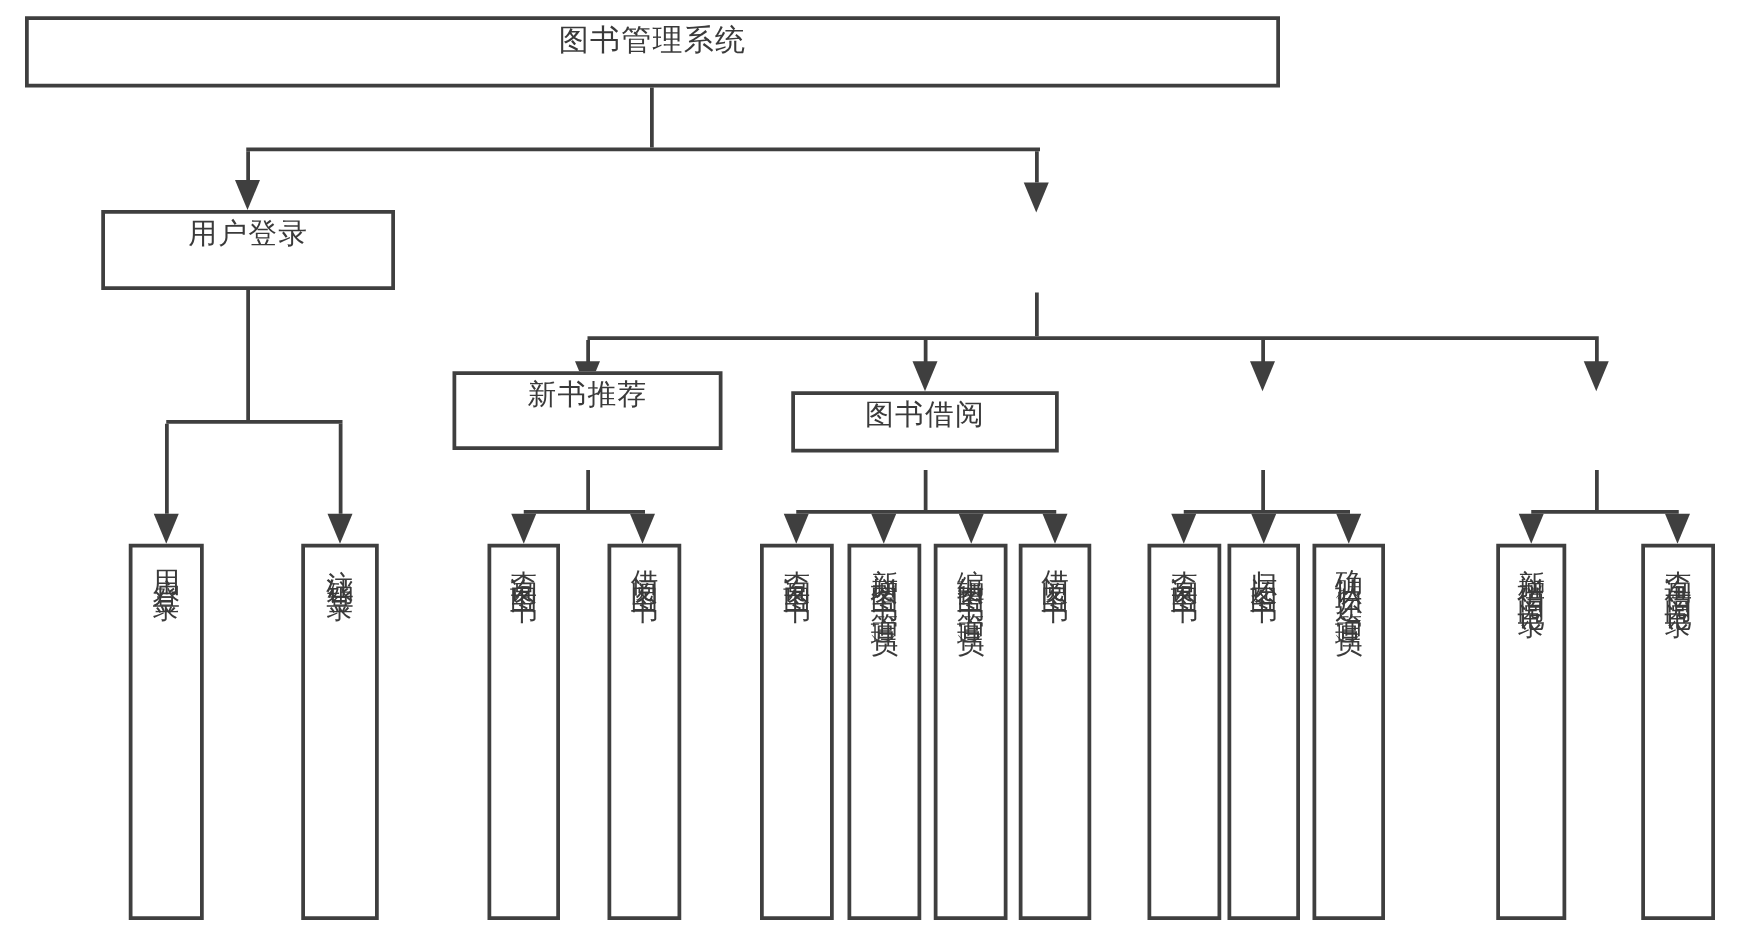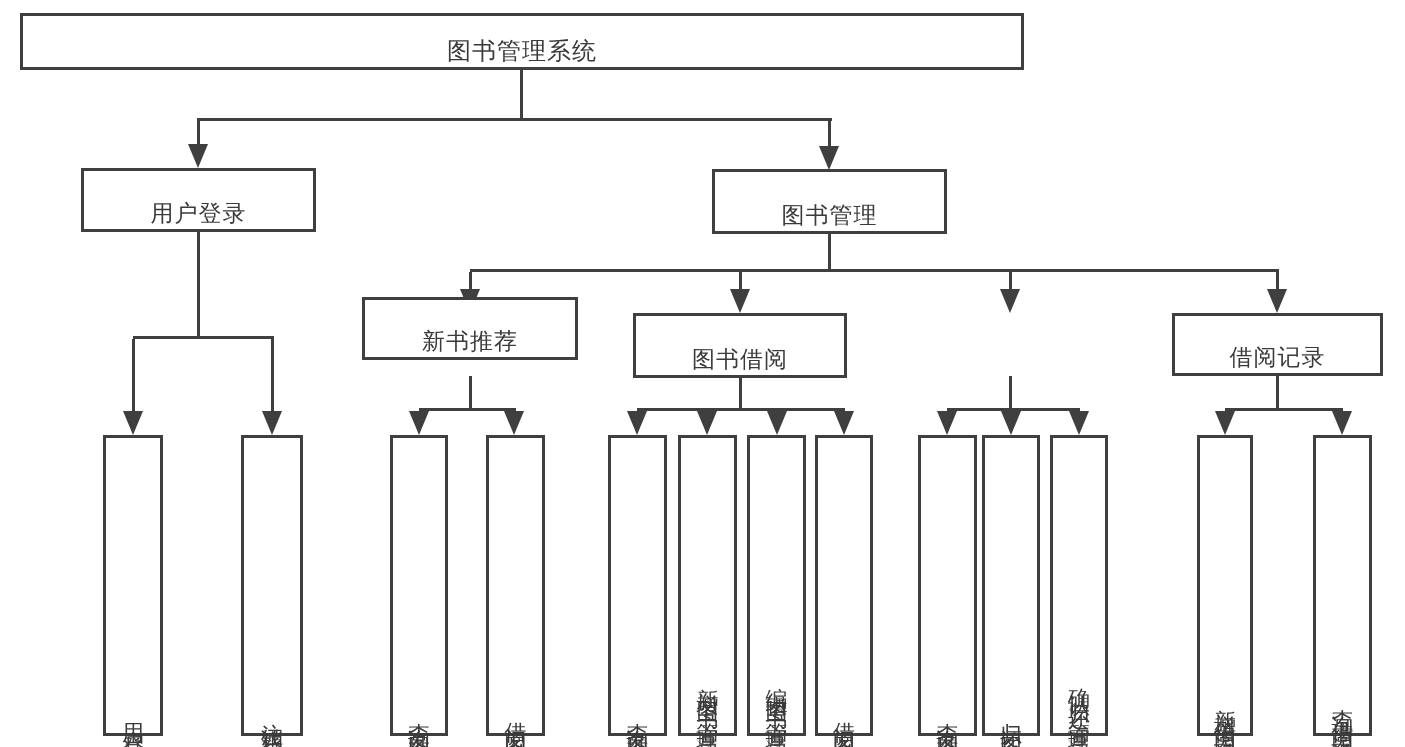--- a/index.html
+++ b/index.html
@@ -16,21 +16,21 @@
     background:var(--bg-color);
     overflow:hidden;
   }
   
   .node{
     position:absolute;
     box-sizing:border-box;
     border:3px solid var(--line-color);
     background:#fff;
     display:flex;
-    align-items:flex-end;
+    align-items:flex-start;
     justify-content:center;
     color:var(--text-color);
   }
   .node .lbl{
     font-size:23px;
     letter-spacing:1px;
     white-space:nowrap;
   }
   .node.root .lbl{font-size:24px;}
   .node.leaf{top:435px;height:301px;}
@@ -73,23 +73,20 @@
   <div class="vline" style="left:520px;top:70px;height:48px;"></div>
   <div class="hline" style="left:197px;top:118px;width:635px;"></div>
   <div class="vline" style="left:197px;top:121px;height:23px;"></div>
   <div class="ahead" style="left:188px;top:144px;"></div>
   <div class="vline" style="left:828px;top:121px;height:25px;"></div>
   <div class="ahead" style="left:819px;top:146px;"></div>
 
   <div class="node" style="left:81px;top:168px;width:235px;height:64px;">
     <span class="lbl">用户登录</span>
   </div>
-  <div class="node" style="left:712px;top:169px;width:235px;height:65px;">
-    <span class="lbl">图书管理</span>
-  </div>
 
   <div class="vline" style="left:197px;top:232px;height:104px;"></div>
   <div class="hline" style="left:133px;top:336px;width:141px;"></div>
   <div class="vline" style="left:132px;top:339px;height:72px;"></div>
   <div class="ahead" style="left:123px;top:411px;"></div>
   <div class="vline" style="left:271px;top:339px;height:72px;"></div>
   <div class="ahead" style="left:262px;top:411px;"></div>
 
   <div class="vline" style="left:828px;top:234px;height:35px;"></div>
   <div class="hline" style="left:470px;top:269px;width:809px;"></div>
@@ -98,25 +95,22 @@
   <div class="vline" style="left:739px;top:272px;height:18px;"></div>
   <div class="ahead" style="left:730px;top:289px;"></div>
   <div class="vline" style="left:1009px;top:272px;height:18px;"></div>
   <div class="ahead" style="left:1000px;top:289px;"></div>
   <div class="vline" style="left:1276px;top:272px;height:18px;"></div>
   <div class="ahead" style="left:1267px;top:289px;"></div>
 
   <div class="node" style="left:362px;top:297px;width:216px;height:63px;">
     <span class="lbl">新书推荐</span>
   </div>
-  <div class="node" style="left:633px;top:313px;width:214px;height:65px;">
+  <div class="node" style="left:633px;top:313px;width:214px;height:49px;">
     <span class="lbl">图书借阅</span>
-  </div>
-  <div class="node" style="left:1172px;top:313px;width:211px;height:63px;">
-    <span class="lbl">借阅记录</span>
   </div>
 
   <div class="vline" style="left:469px;top:376px;height:32px;"></div>
   <div class="hline" style="left:419px;top:408px;width:97px;"></div>
   <div class="ahead" style="left:409px;top:411px;"></div>
   <div class="ahead" style="left:504px;top:411px;"></div>
 
   <div class="vline" style="left:739px;top:376px;height:32px;"></div>
   <div class="hline" style="left:637px;top:408px;width:208px;"></div>
   <div class="ahead" style="left:627px;top:411px;"></div>

